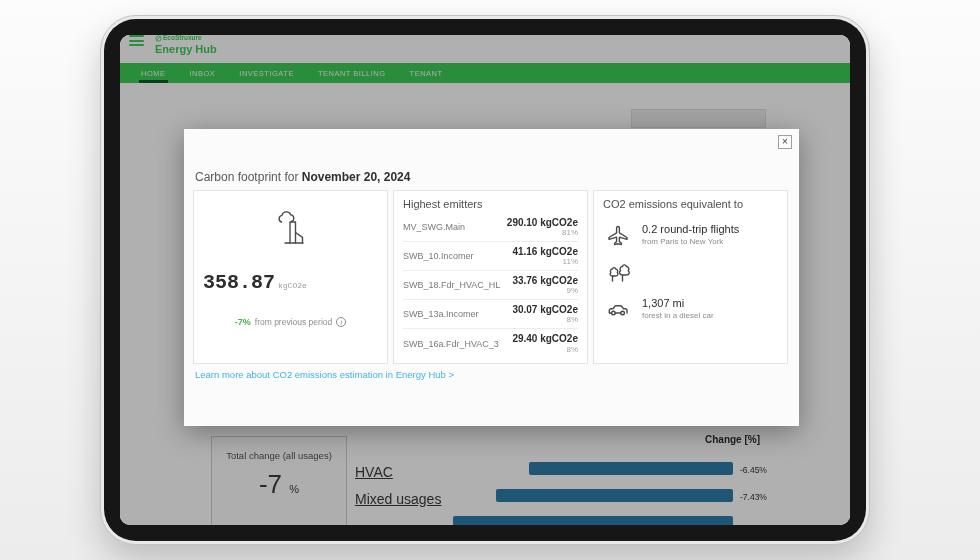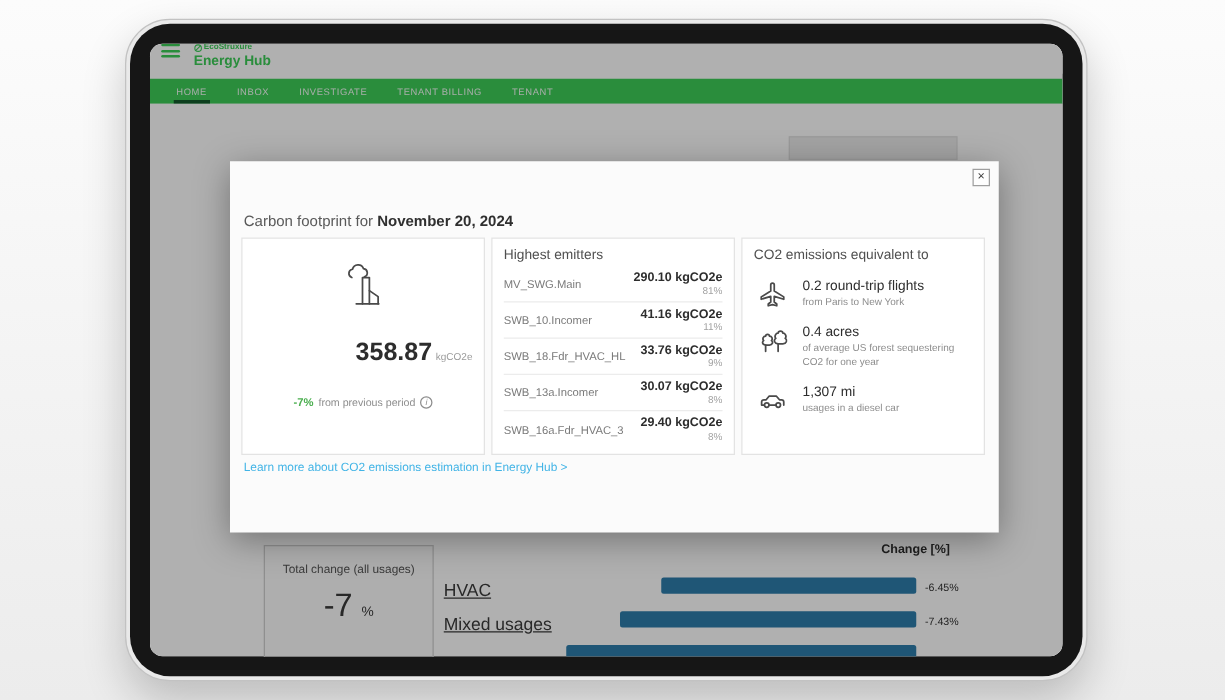--- a/index.html
+++ b/index.html
@@ -59,21 +59,21 @@
   .modal-close{position:absolute;top:6px;right:7px;width:14px;height:14px;border:1px solid #9e9e9e;background:#fdfdfd;color:#3c3c3c;font-size:10px;line-height:12px;text-align:center;cursor:pointer;}
   .modal-title{position:absolute;left:11px;top:41px;font-size:12px;color:#595959;}
   .modal-title b{color:#2f2f2f;}
   .panels{position:absolute;left:9px;top:61px;display:flex;gap:5px;}
   .panel{width:195px;height:174px;background:#fff;border:1px solid #e3e3e3;padding:7px 9px;position:relative;}
   .p-title{font-size:11px;color:#4f4f4f;}
   
   .p1-head{display:flex;justify-content:space-between;align-items:flex-start;}
   .ef-pill{display:flex;align-items:center;gap:3px;border:1px solid #b9b9b9;border-radius:9px;padding:2px 6px;font-size:6.5px;color:#555;background:#fdfdfd;cursor:pointer;white-space:nowrap;}
   .p1-icon{display:flex;justify-content:center;margin-top:13px;}
-  .p1-value{text-align:right;margin-top:22px;}
+  .p1-value{text-align:left;margin-top:22px;font-family:Liberation Mono, monospace;}
   .p1-num{font-size:20px;font-weight:bold;color:#2d2d2d;}
   .p1-unit{font-size:8px;color:#9b9b9b;margin-left:3px;}
   .p1-delta{display:flex;align-items:center;justify-content:center;gap:4px;margin-top:23px;}
   .delta-val{font-size:9px;font-weight:bold;color:var(--delta-green);}
   .delta-caption{font-size:8.5px;color:#8d8d8d;}
   .info-i{width:10px;height:10px;border:1px solid #8d8d8d;border-radius:50%;font-size:7px;font-style:italic;color:#8d8d8d;display:flex;align-items:center;justify-content:center;}
   
   .p2-rows{margin-top:3px;}
   .p2-row{display:flex;justify-content:space-between;align-items:center;height:29px;border-bottom:1px solid #ececec;}
   .p2-row:last-child{border-bottom:none;}
@@ -232,37 +232,33 @@
           </div>
           <div class="p3-item">
             <span class="p3-icon">
               <svg class="oicon" width="24" height="24" viewBox="0 0 24 24">
                 <path d="M6.5 21v-5"></path>
                 <path d="M6.5 16c-2.3 0-3.2-2.3-1.6-3.5-1.2-1.4-.2-3.6 1.6-3.5.1-1.9 3-1.9 3.1 0 1.8-.1 2.8 2.1 1.6 3.5 1.6 1.2.7 3.5-1.6 3.5z"></path>
                 <path d="M16.5 21v-6"></path>
                 <path d="M16.5 15c-2.9 0-3.9-2.9-1.9-4.3-1.4-1.8.2-4.4 1.9-4.2.2-2.2 3.6-2.2 3.8 0 1.7-.2 3.3 2.4 1.9 4.2 2 1.4 1 4.3-1.9 4.3z"></path>
               </svg>
             </span>
-            <span>
-              <div class="p3-val">0.4 acres</div>
-              <div class="p3-cap">of average US forest sequestering CO2 for one year</div>
-            </span>
           </div>
           <div class="p3-item">
             <span class="p3-icon">
               <svg class="oicon" width="26" height="22" viewBox="0 0 24 22">
                 <path d="M21 16v-2.4c0-1-.8-1.8-1.8-1.8h-1.6l-2.6-3H9.4l-2.5 3H5.1c-1 0-1.8.8-1.8 1.8V16h2"></path>
                 <circle cx="7.4" cy="16" r="1.8"></circle>
                 <circle cx="16.6" cy="16" r="1.8"></circle>
                 <path d="M9.2 16h5.6"></path>
               </svg>
             </span>
             <span>
               <div class="p3-val">1,307 mi</div>
-              <div class="p3-cap">usages in a diesel car</div>
+              <div class="p3-cap">forest in a diesel car</div>
             </span>
           </div>
         </div>
       </div>
 
       <a class="learn-link">Learn more about CO2 emissions estimation in Energy Hub &gt;</a>
     </div>
 
   </div>
  </div>

